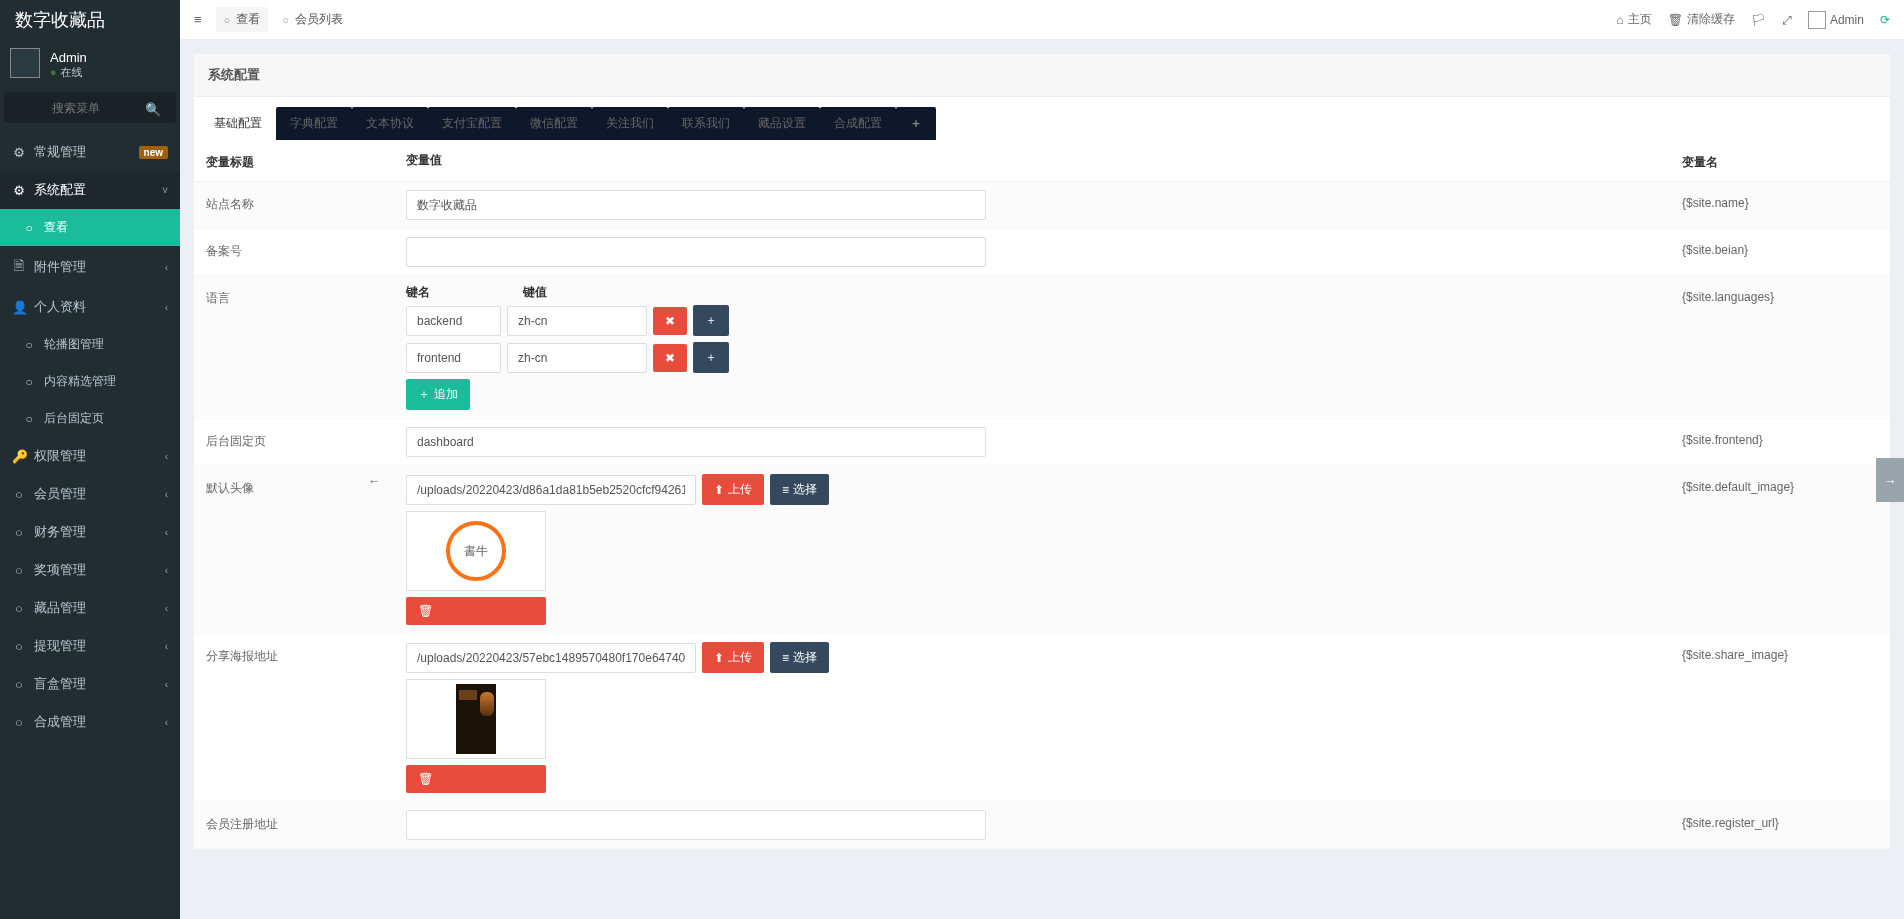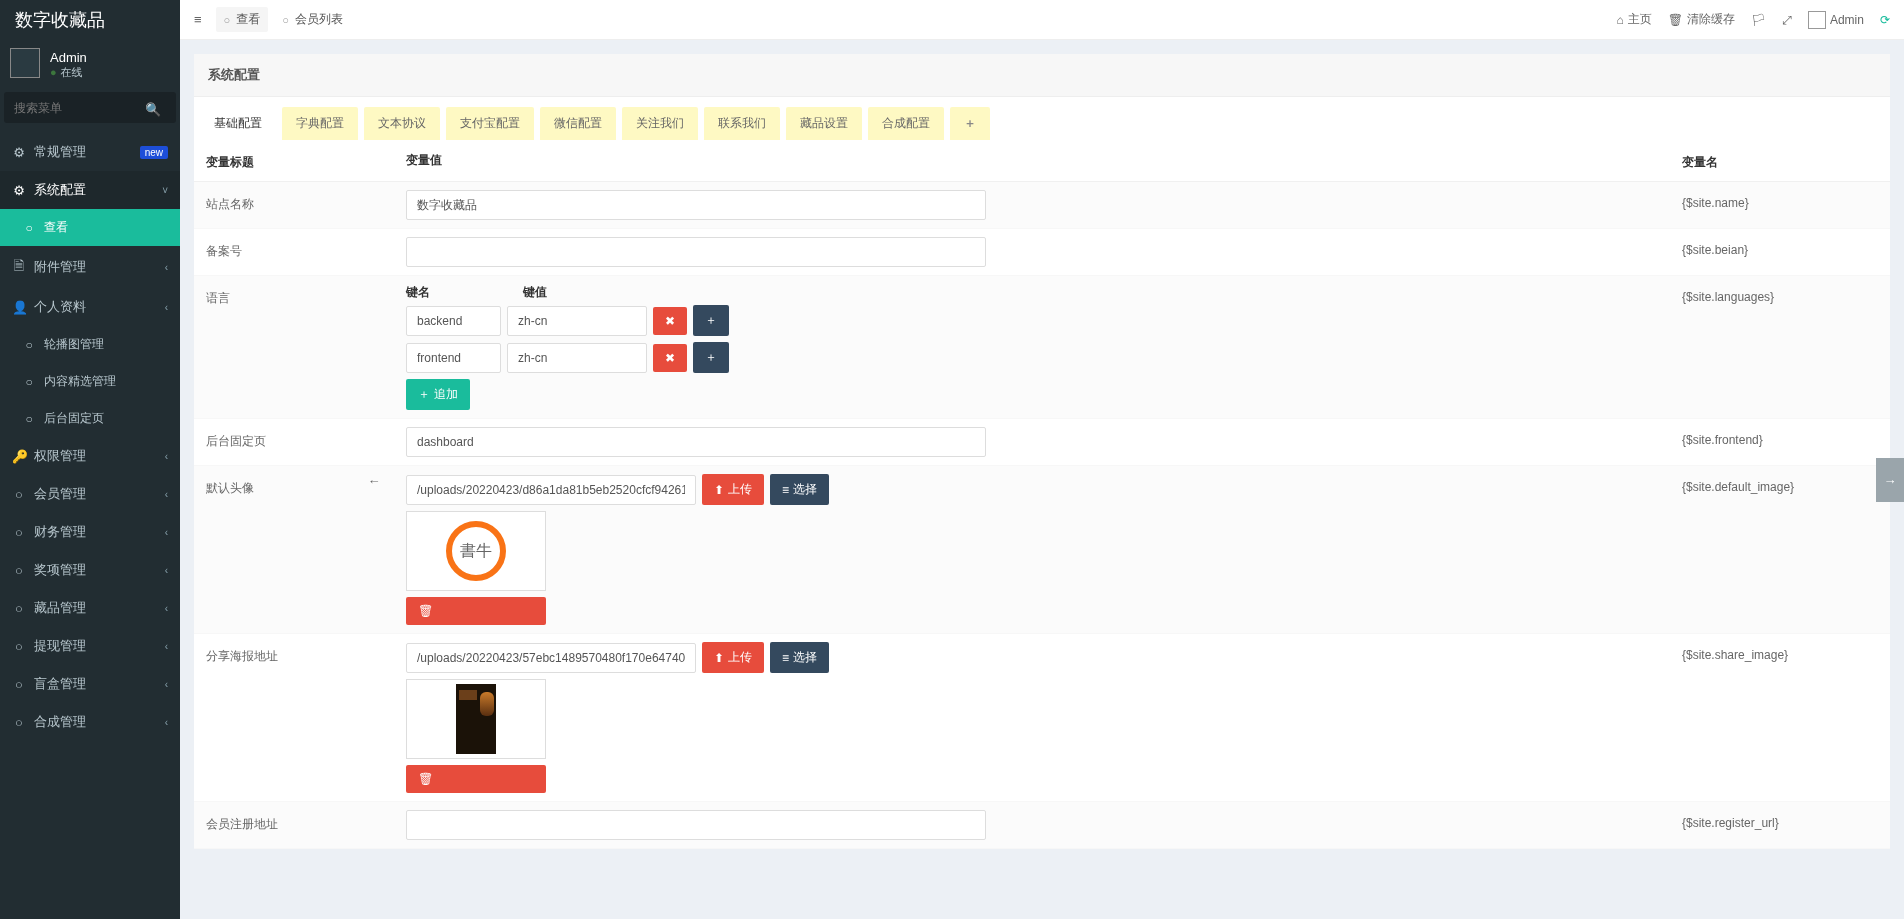--- a/index.html
+++ b/index.html
@@ -11,31 +11,31 @@
 
 .sidebar { width: 180px; background: #222d32; color: #b8c7ce; display: flex; flex-direction: column; }
 .brand { height: 40px; line-height: 40px; padding-left: 15px; color: #fff; font-size: 18px; background: #222d32; }
 .user-panel { display: flex; align-items: flex-start; padding: 8px 10px 12px; gap: 10px; }
 .user-avatar { width: 30px; height: 30px; border: 1px solid #888; background: #2a3a41; }
 .user-info { padding-top: 2px; }
 .user-name { color: #fff; font-size: 13px; }
 .user-status { font-size: 11px; font-family: Liberation Mono, monospace; }
 .user-status::before { content: "●"; color: #3c763d; margin-right: 4px; }
 .search-box { position: relative; padding: 8px 10px; background: #1a2226; margin: 0 4px 10px; border-radius: 3px;}
-.search-box input { width: 100%; background: transparent; border: none; color: #84cc16; font-size: 12px; outline: none; }
+.search-box input { width: 100%; background: transparent; border: none; color: #84cc16; font-size: 12px; outline: none; margin-left: 38px; }
 .search-box .icon { position: absolute; right: 14px; top: 10px; color: #888; }
 
 .menu { list-style: none; flex: 1; overflow-y: auto; }
 .menu li { position: relative; }
 .menu li a { display: flex; align-items: center; padding: 10px 12px; color: #b8c7ce; text-decoration: none; font-size: 13px; cursor: pointer; gap: 8px; }
 .menu li.active-parent > a { background: #1e282c; color: #fff; }
 .menu li.active > a { background: #1abc9c; color: #fff; }
 .menu .menu-icon { width: 14px; display:inline-block; text-align:center;}
 .menu .arrow { margin-left: auto; font-size: 10px; color: #8aa4af;}
-.badge-new { background: #1d4ed8; color: #fff; font-size: 10px; padding: 1px 5px; border-radius: 2px; margin-left: auto; }
+.badge-new { background: #a16207; color: #fff; font-size: 10px; padding: 1px 5px; border-radius: 2px; margin-left: auto; font-weight: bold; }
 .menu .sub a { padding-left: 22px; font-size: 12px; }
 
 
 .main { flex: 1; display: flex; flex-direction: column; min-width: 0; }
 
 
 .topbar { height: 40px; background: #fff; display: flex; align-items: center; padding: 0 14px; gap: 14px; border-bottom: 1px solid #eee; }
 .topbar .left { display: flex; align-items: center; gap: 14px; }
 .topbar .hamburger { cursor: pointer; color:#666; }
 .tab-pill { display: flex; align-items: center; gap: 6px; font-size: 12px; color: #555; padding: 4px 8px; cursor: pointer; border-radius:2px;}
@@ -48,22 +48,22 @@
 .side-nav-arrow.left { left:180px; background:transparent; color:#666;}
 .side-nav-arrow.right { right:0; background:#9aa5ab;}
 
 
 .content { flex: 1; overflow-y: auto; padding: 14px 14px 40px; position:relative;}
 .panel { background: #fff; border-radius: 2px; }
 .panel-header { padding: 12px 14px; border-bottom: 1px solid #eee; background:#f7f7f7;}
 .panel-title { font-size: 13px; font-weight: bold; color: #555; }
 .panel-sub { font-size: 12px; color: #888; margin-top: 4px; }
 
-.tabs { display: flex; gap: 6px; padding: 10px 6px 0; flex-wrap: wrap; }
-.tab { padding: 8px 14px; font-size: 12px; color: #666; background: #fef9c3; cursor: pointer; border-radius: 2px 2px 0 0; }
+.tabs { display: flex; padding: 10px 6px 0; flex-wrap: wrap; }
+.tab { padding: 8px 14px; font-size: 12px; color: #666; background: #0f172a; cursor: pointer; border-radius: 2px 2px 0 0; }
 .tab.active { background: #fff; color: #333; }
 .tab.add { font-weight: bold; color:#888;}
 
 .form-table { width: 100%; border-collapse: collapse; }
 .form-table th { text-align: left; padding: 10px 12px; font-size: 12px; color: #333; font-weight: bold; background:#fff; border-bottom: 1px solid #f0f0f0;}
 .form-table td { padding: 8px 12px; vertical-align: top; font-size: 12px; color: #666; border-bottom: 1px solid #f7f7f7;}
 .col-label { width: 200px; padding-top:14px !important;}
 .col-var { width: 220px; padding-top:14px !important;}
 .form-table tr:nth-child(odd) td { background:#fbfbfb; }
 .form-table tr:nth-child(even) td { background:#fff; }
@@ -75,21 +75,21 @@
 .btn { display: inline-flex; align-items:center; gap:4px; padding: 7px 12px; border: none; border-radius: 2px; font-size: 12px; cursor: pointer; color: #fff; }
 .btn-danger { background: #e74c3c; }
 .btn-dark { background: #34495e; }
 .btn-teal { background: #1abc9c; }
 .btn-red { background: #e74c3c; }
 .inline-row { display: flex; gap: 6px; align-items: center; margin-bottom: 6px; }
 .kv-header { display:flex; gap:22px; margin-bottom:4px;}
 .kv-header span:first-child{ width:95px; font-weight:bold; color:#333;}
 .kv-header span:last-child{ width:140px; font-weight:bold; color:#333;}
 .thumb { width:140px; height:80px; border:1px solid #ddd; margin:6px 0; display:flex; align-items:center; justify-content:center; background:#fff;}
-.thumb .circle { width:60px; height:60px; border:6px solid #f97316; border-radius:50%; display:flex; align-items:center; justify-content:center; font-size:16px; font-family: Liberation Mono, monospace;}
+.thumb .circle { width:60px; height:60px; border:4px solid #f97316; border-radius:50%; display:flex; align-items:center; justify-content:center; font-size:12px; font-family: Liberation Mono, monospace;}
 .thumb.poster { width:140px; height:80px;}
 .poster-inner { width:40px; height:70px; background:#1b1208; position:relative;}
 .poster-inner::before{content:""; position:absolute; right:2px; top:8px; width:14px; height:24px; background:linear-gradient(#c97a2a,#5a2f10); border-radius:6px;}
 .poster-inner::after{content:""; position:absolute; left:3px; top:6px; width:18px; height:10px; background:#6b3f1a;}
 .bar-delete { width:140px; text-align:center; }
 </style>
 </head>
 <body>
 
 <div class="layout">

